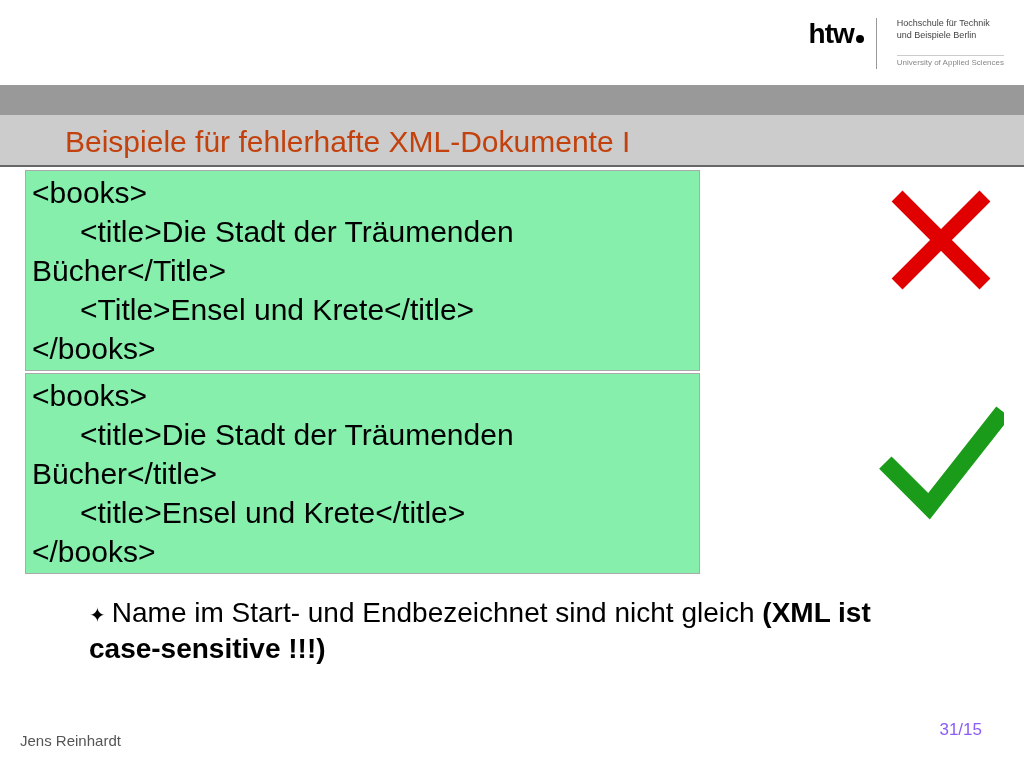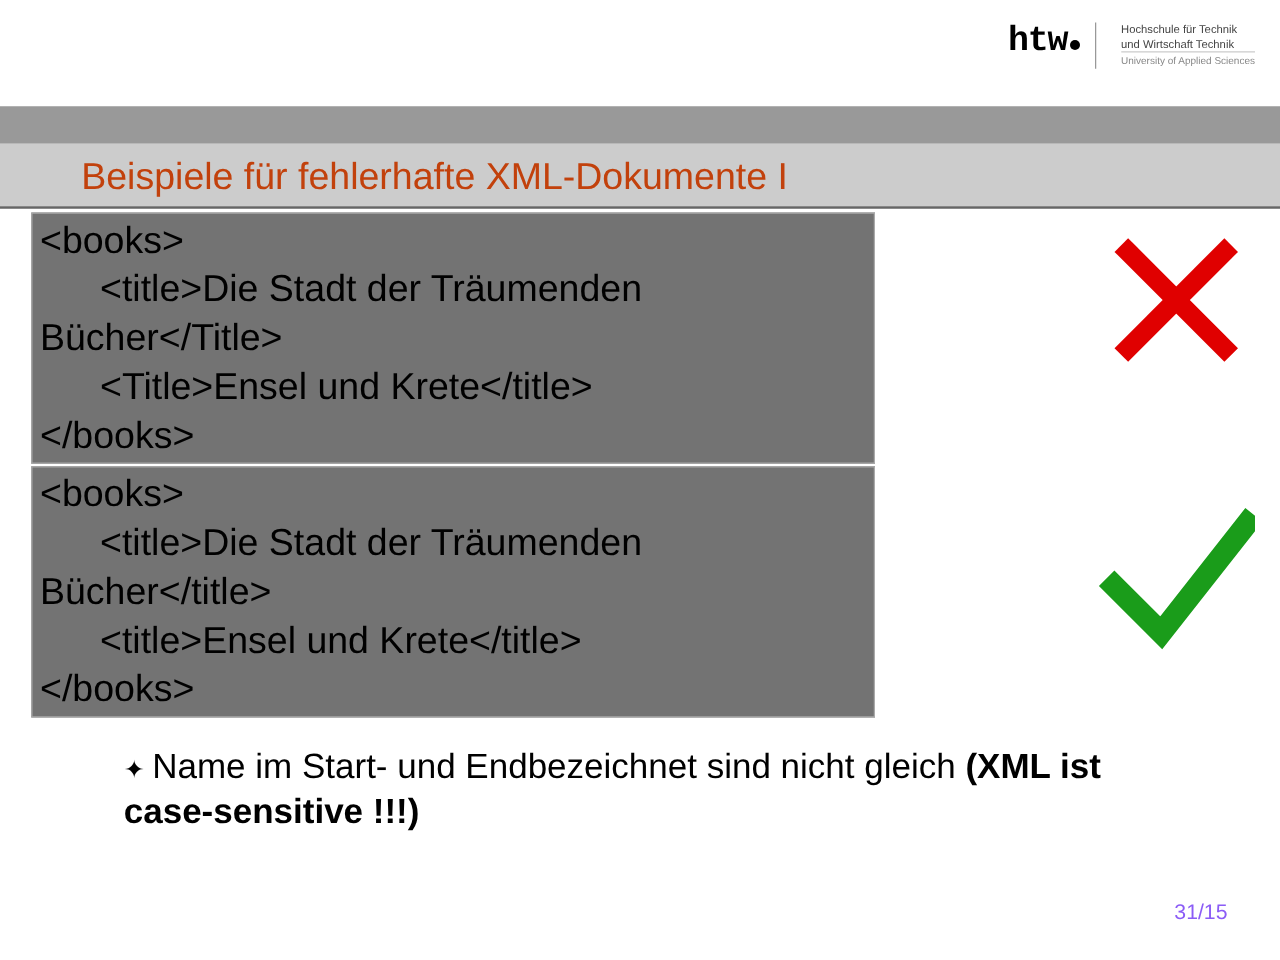--- a/index.html
+++ b/index.html
@@ -1,50 +1,50 @@
 <!DOCTYPE html>
 <html><head>
 <meta charset="utf-8">
 <style>
 *{margin:0;padding:0;box-sizing:border-box}
 body{width:1024px;height:768px;background:#fff;font-family:Arial,Helvetica,sans-serif;position:relative;overflow:hidden}
 .header-bar1{position:absolute;top:85px;left:0;width:1024px;height:30px;background:#999}
 .header-bar2{position:absolute;top:115px;left:0;width:1024px;height:50px;background:#ccc}
 .header-line{position:absolute;top:165px;left:0;width:1024px;height:2px;background:#666}
 .logo-area{position:absolute;top:18px;right:20px;display:flex;align-items:flex-start;gap:12px}
-.logo-htw{font-family:Liberation Mono, monospace;font-size:28px;font-weight:bold;letter-spacing:-1px;color:#000}
+.logo-htw{font-family:Liberation Sans, sans-serif;font-size:28px;font-weight:bold;letter-spacing:-1px;color:#000}
 .logo-dot{display:inline-block;width:8px;height:8px;background:#000;border-radius:50%;margin-left:2px;vertical-align:baseline}
 .logo-text{font-size:9px;color:#444;line-height:1.3;border-left:1px solid #999;padding-left:20px}
-.logo-sub{font-size:8px;color:#888;margin-top:0;border-top:1px solid #ccc;padding-top:2px}
+.logo-sub{font-size:8px;color:#888;margin-top:14px;border-top:1px solid #ccc;padding-top:2px}
 .title{position:absolute;top:125px;left:65px;font-size:30px;color:#c2410c}
-.code-box{position:absolute;border:1px solid #aaa;background:#737373;font-size:30px;font-family:Arial;line-height:1.3;padding:2px 6px}
+.code-box{position:absolute;border:1px solid #aaa;background:#86efac;font-size:30px;font-family:Arial;line-height:1.3;padding:2px 6px}
 .box1{top:170px;left:25px;width:675px}
 .box2{top:373px;left:25px;width:675px}
 .code-line{white-space:pre}
 .indent{padding-left:48px}
 .icon-x{position:absolute;top:185px;right:28px;width:110px;height:110px}
 .icon-check{position:absolute;top:400px;right:20px;width:125px;height:125px}
-.note{position:absolute;top:595px;left:99px;width:850px;font-size:28px;line-height:1.3}
+.note{position:absolute;top:595px;left:89px;width:850px;font-size:28px;line-height:1.3}
 .diamond{font-size:20px;margin-right:6px}
 .bold{font-weight:bold}
 .footer{position:absolute;bottom:18px;left:20px;font-size:15px;color:#555;line-height:1.3}
 .pagenum{position:absolute;bottom:28px;right:42px;font-size:17px;color:#8b5cf6}
 </style>
 </head>
 <body>
 
 <div class="header-bar1"></div>
 <div class="header-bar2"></div>
 <div class="header-line"></div>
 
 <div class="logo-area">
   <div><span class="logo-htw">htw</span><span class="logo-dot"></span></div>
   <div class="logo-text">
     <div>Hochschule für Technik</div>
-    <div>und Wirtschaft Technik</div>
+    <div>und Beispiele Berlin</div>
     <div class="logo-sub">University of Applied Sciences</div>
   </div>
 </div>
 
 <div class="title">Beispiele für fehlerhafte XML-Dokumente I</div>
 
 <div class="code-box box1">
   <div class="code-line">&lt;books&gt;</div>
   <div class="code-line indent">&lt;title&gt;Die Stadt der Träumenden</div>
   <div class="code-line">Bücher&lt;/Title&gt;</div>
@@ -67,14 +67,15 @@
 
 <svg class="icon-check" viewBox="0 0 100 100">
   <polyline points="10,55 40,85 95,15" fill="none" stroke="#1a9c1a" stroke-width="14" stroke-linecap="square" stroke-linejoin="miter"></polyline>
 </svg>
 
 <div class="note">
   <span class="diamond">✦</span><span>Name im Start- und Endbezeichnet sind nicht gleich </span><span class="bold">(XML ist case-sensitive !!!)</span>
 </div>
 
 <div class="footer">
+  <div>Jens Reinhardt</div>
 </div>
 <div class="pagenum">31/15</div>
 
 </body></html>

